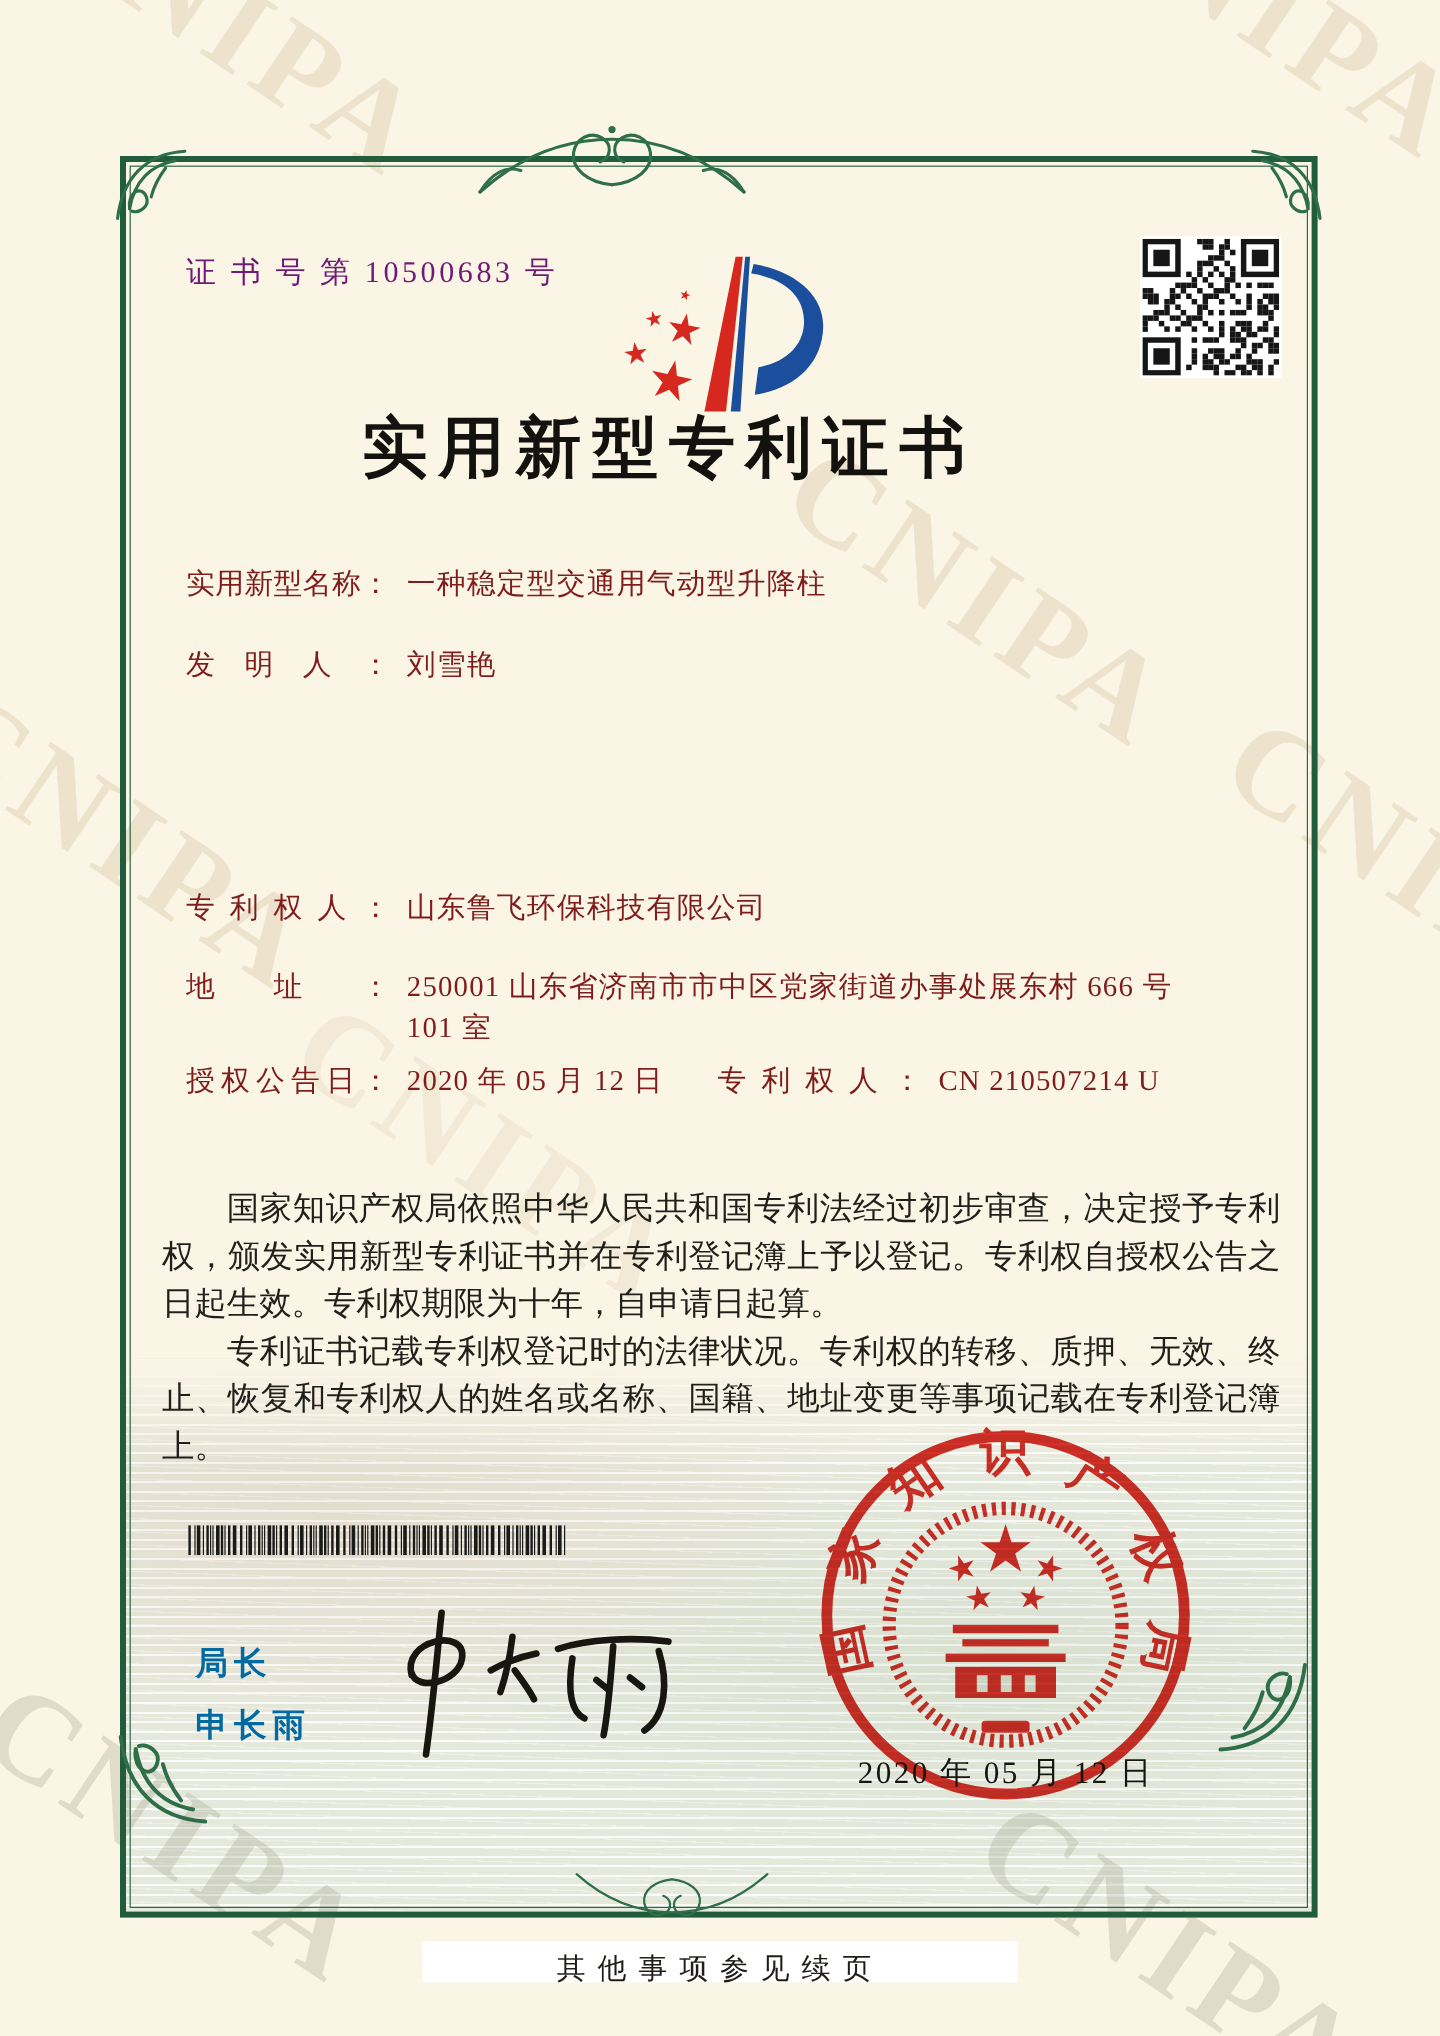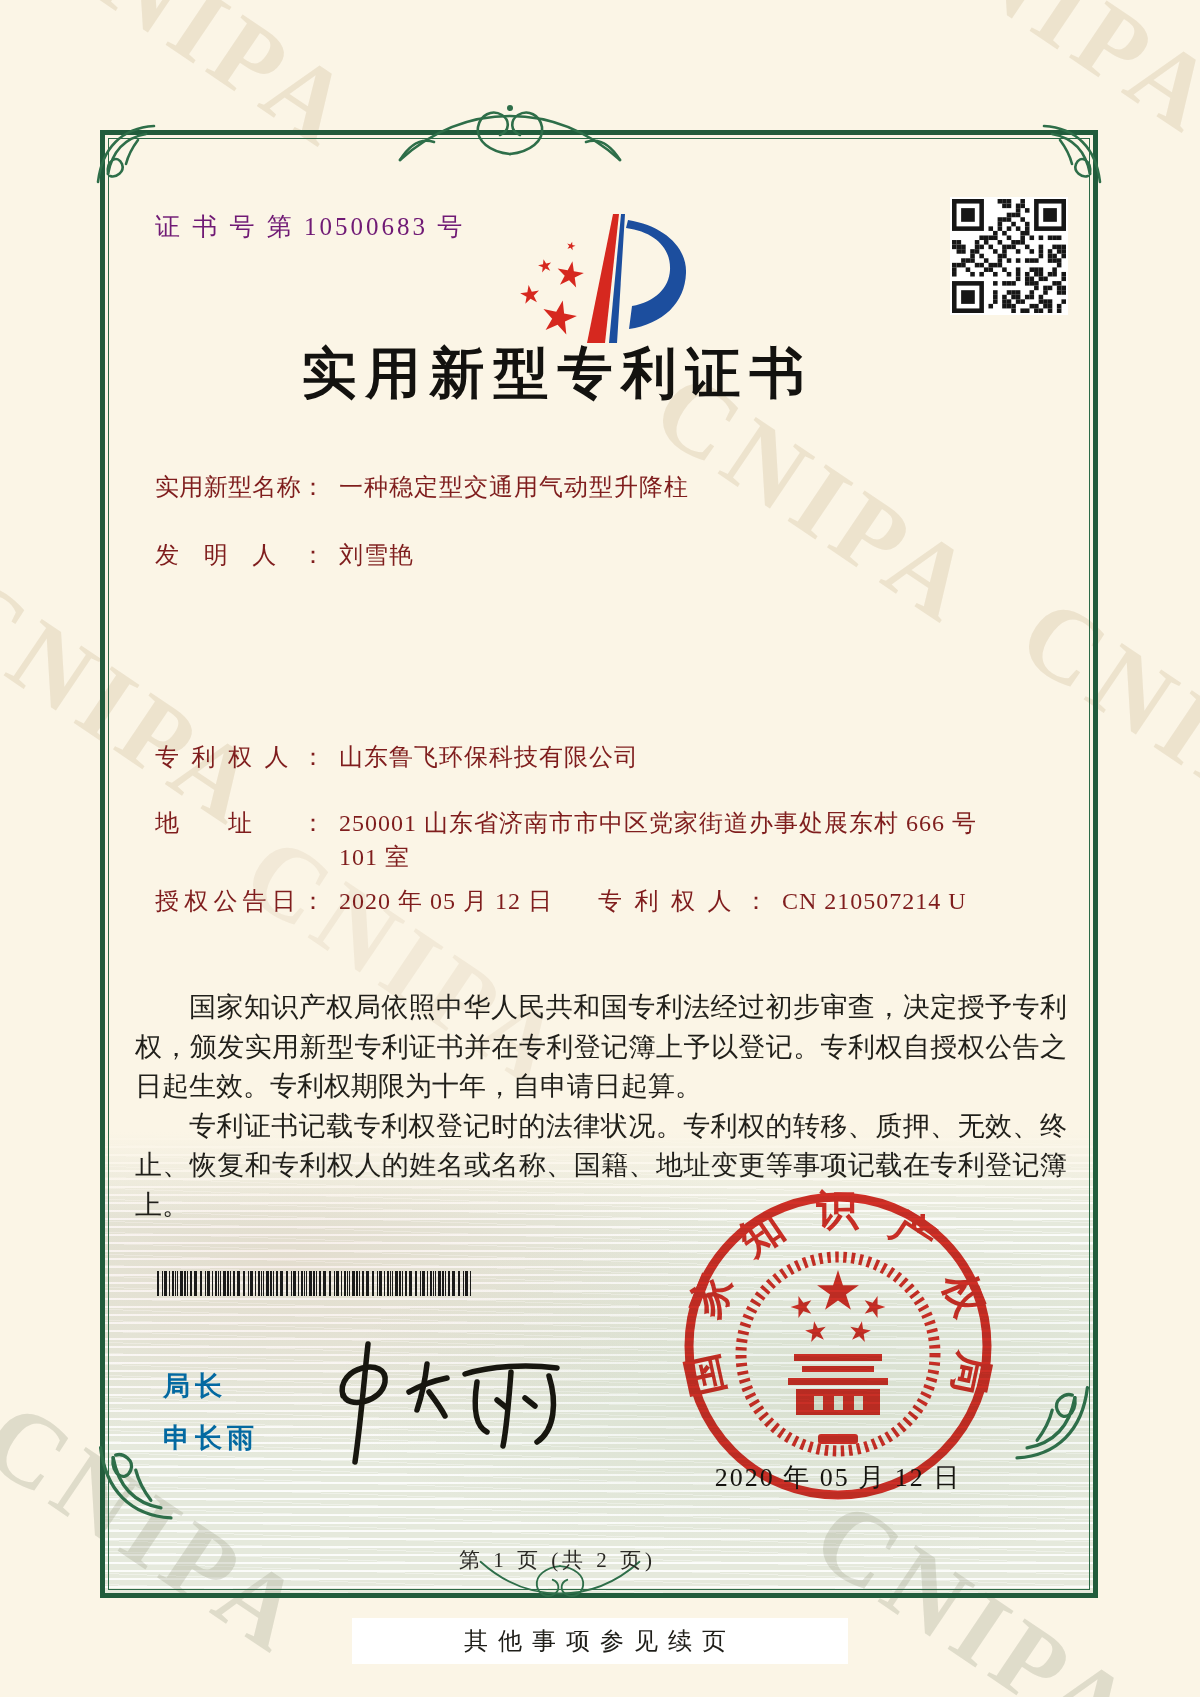--- a/index.html
+++ b/index.html
@@ -62,21 +62,21 @@
     font-weight:600;font-size:27px;letter-spacing:5px;color:#0369a1;}
   .sig{position:absolute;left:305px;top:1330px;z-index:4;}
   .sig path{stroke:#17160f;stroke-width:5.5;fill:none;stroke-linecap:round;stroke-linejoin:round;}
   
   .seal{position:absolute;left:678px;top:1186px;z-index:5;mix-blend-mode:multiply;opacity:.95;}
   .seal-date{position:absolute;left:688px;top:1460px;width:300px;text-align:center;z-index:6;
     font-size:26px;letter-spacing:2px;color:#161510;}
   
   .page-footer{position:absolute;left:0;top:1546px;width:1115px;text-align:center;z-index:4;
     font-size:21px;letter-spacing:4px;color:#2a2924;}
-  .cont-note{position:absolute;left:352px;top:1618px;width:496px;height:46px;line-height:46px;z-index:4;
+  .cont-note{position:absolute;left:352px;top:1618px;width:496px;height:34px;line-height:46px;z-index:4;
     background:#ffffff;text-align:center;font-size:24px;letter-spacing:10px;color:#1e1d18;}
 </style>
 </head>
 <body>
 
 <svg width="0" height="0" style="position:absolute">
   <defs>
     <path id="star5" d="M0,-10 L2.245,-3.09 9.51,-3.09 3.63,1.18 5.88,8.09 0,3.82 -5.88,8.09 -3.63,1.18 -9.51,-3.09 -2.245,-3.09 Z"></path>
   </defs>
 </svg>
@@ -514,16 +514,15 @@
       <rect x="176" y="210" width="9" height="14" fill="#eef1e8"></rect>
       <rect x="140" y="248" width="40" height="10" rx="3"></rect>
     </g>
     <path id="sealArc" d="M 49.4,211.6 A 122,122 0 1 1 270.6,211.6" fill="none"></path>
     <text font-size="42" font-weight="bold" fill="#d6261d" font-family="Liberation Serif,serif">
       <textPath href="#sealArc" startOffset="6" textLength="476" lengthAdjust="spacing">国家知识产权局</textPath>
     </text>
   </svg>
   <div class="seal-date">2020 年 05 月 12 日</div>
 
-  <div class="page-footer">第 1 页 (共 2 页)</div>
   <div class="cont-note">其他事项参见续页</div>
 
 </div>
 
 </body></html>

